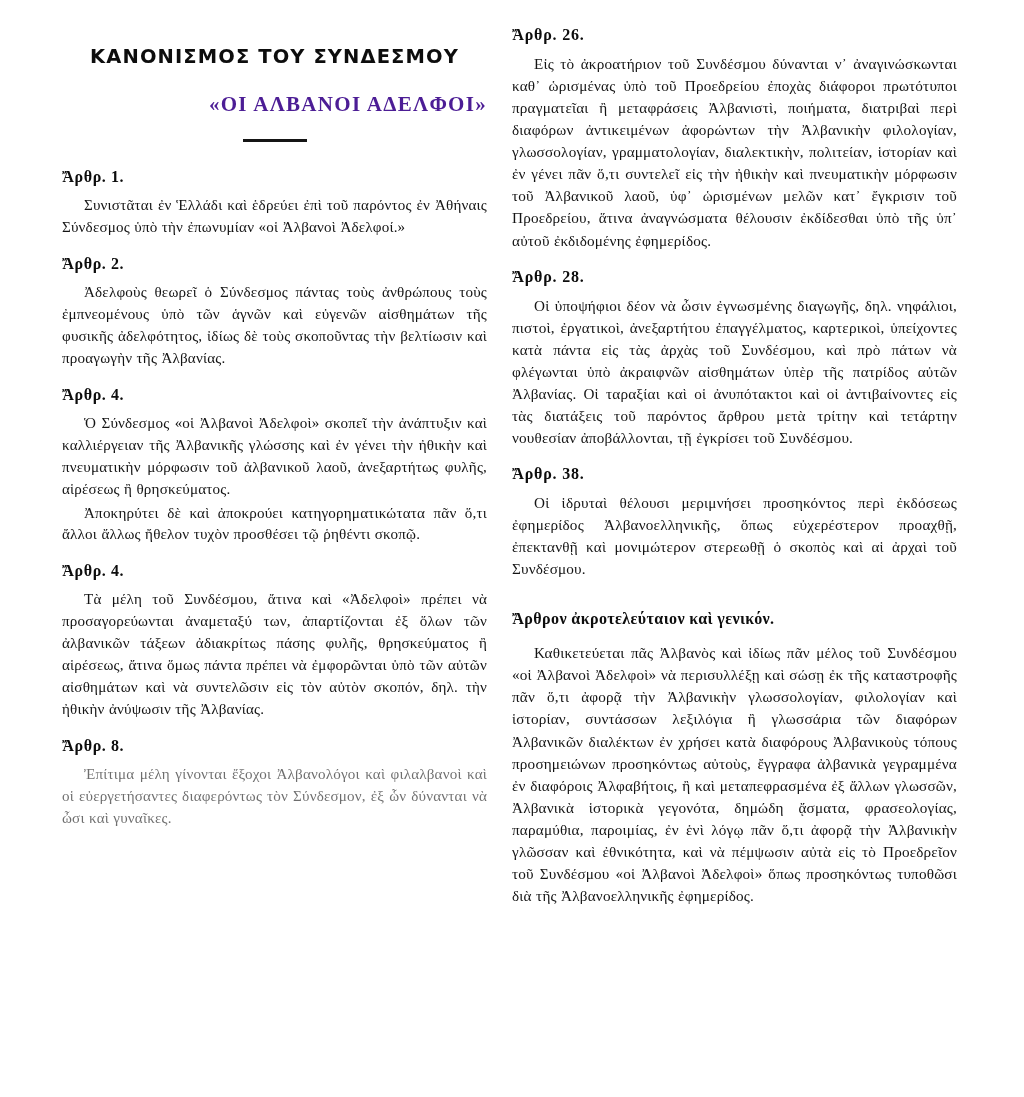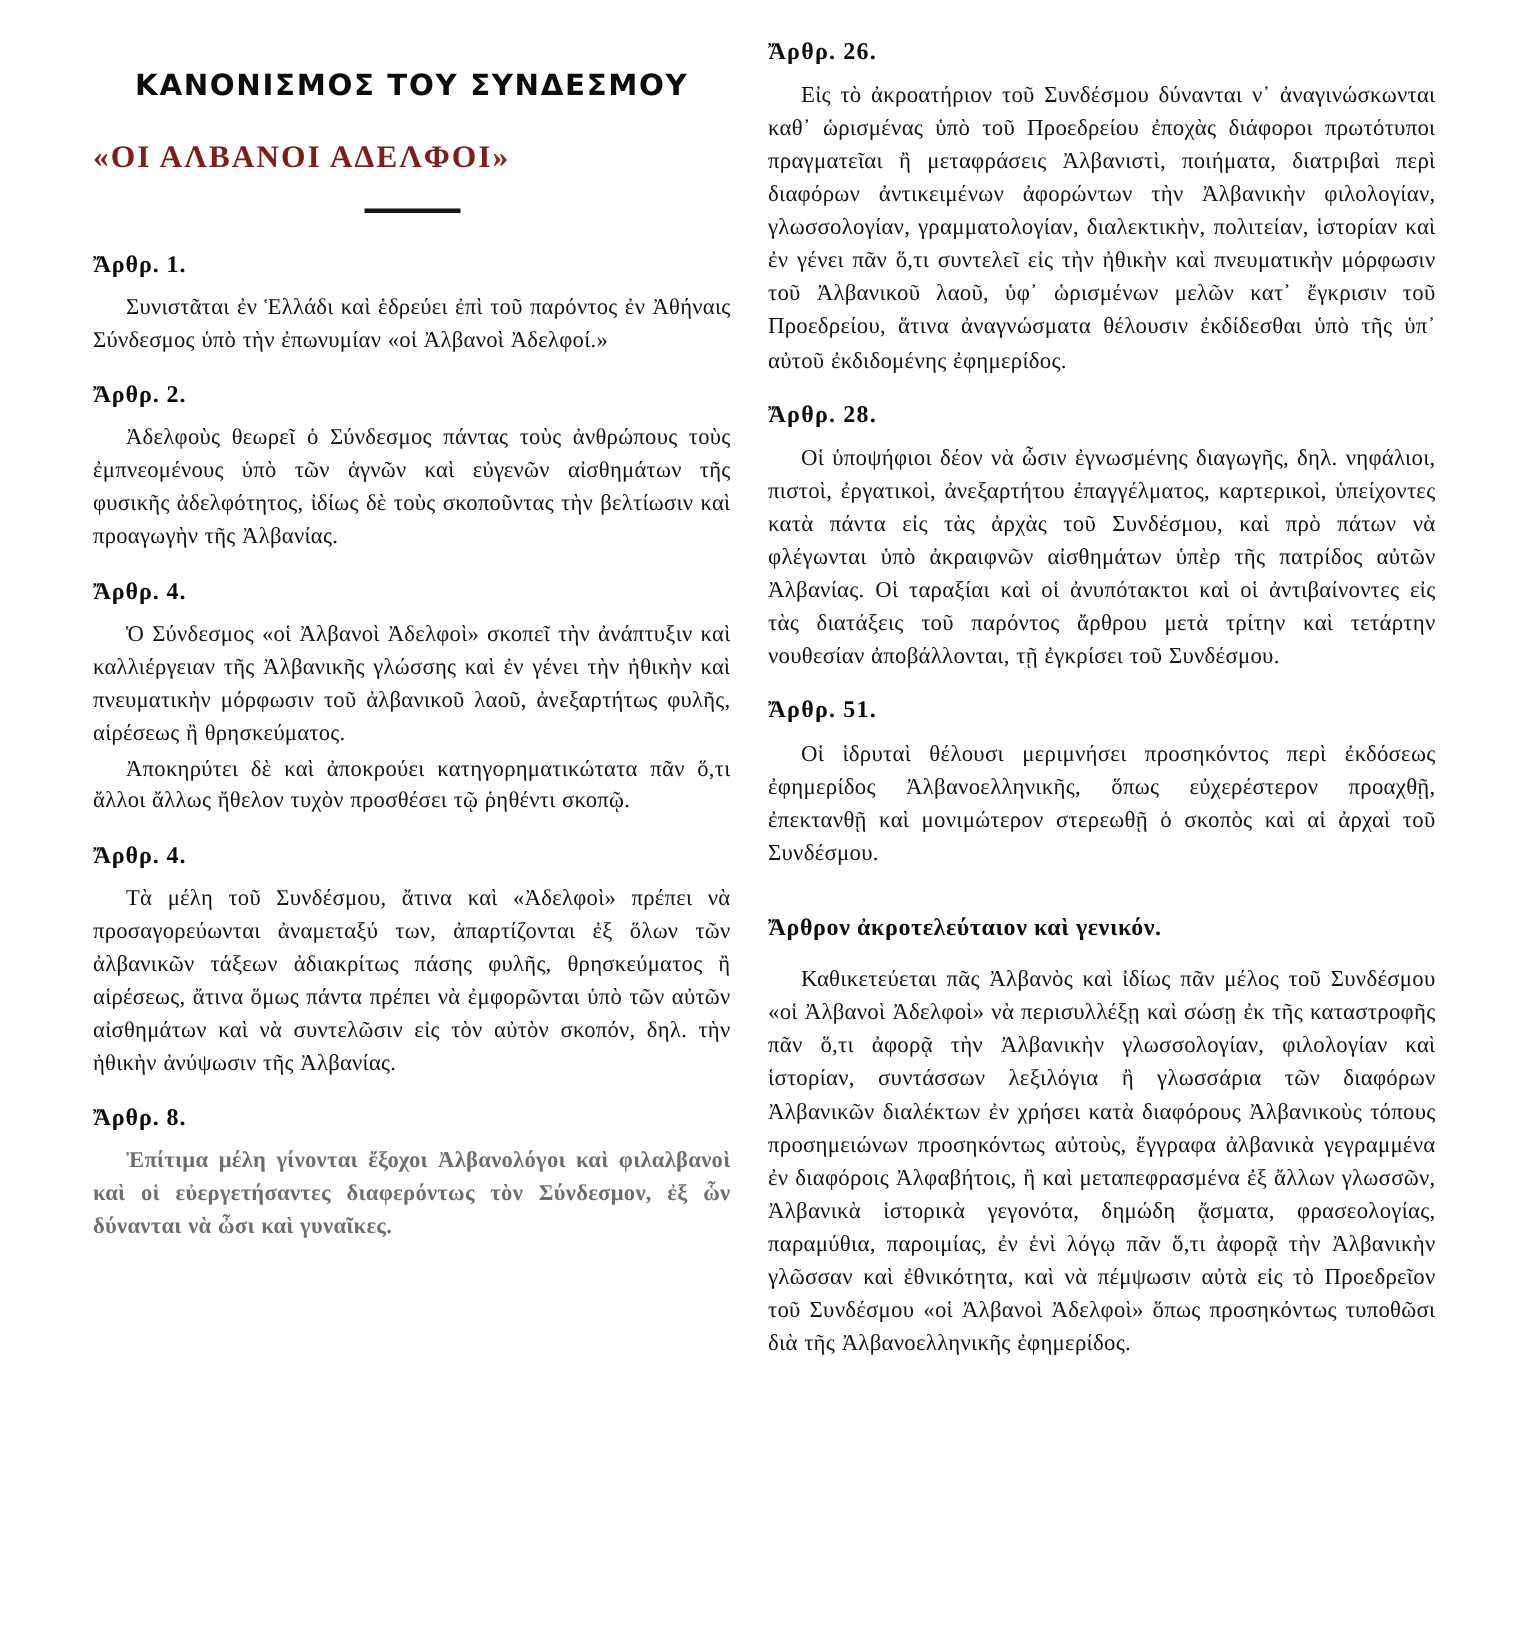--- a/index.html
+++ b/index.html
@@ -46,23 +46,23 @@
     letter-spacing: 1.1px;
     text-align: center;
     margin: 0 0 24px 0;
     color: #0d0d0d;
   }
   .doc-subtitle {
     font-family: "Liberation Serif", "DejaVu Serif", serif;
     font-weight: bold;
     font-size: 21px;
     letter-spacing: 1.3px;
-    text-align: left;
+    text-align: right;
     margin: 0 0 22px 0;
-    color: #7f1d1d;
+    color: #4c1d95;
   }
   .rule {
     width: 64px;
     height: 3px;
     background: #151515;
     margin: 0 auto 26px auto;
   }
   .art-head {
     font-size: 16px;
     font-weight: bold;
@@ -90,21 +90,20 @@
     color: #141414;
     -webkit-hyphens: none;
     hyphens: none;
   }
   p.para:last-child { margin-bottom: 0; }
   #col-right p.para { font-size: 15.2px; line-height: 1.452; }
 
   
   .faded {
     opacity: 0.62;
-    font-weight: bold;
   }
   .fade-mask {
     position: absolute;
     left: 62px;
     top: 884px;
     width: 430px;
     height: 30px;
     background: linear-gradient(to bottom, rgba(255,255,255,0) 0%, rgba(255,255,255,0.55) 45%, rgba(255,255,255,0.95) 100%);
     pointer-events: none;
   }
@@ -154,21 +153,21 @@
       <div class="art-head spaced-num">Ἄρθρ. 26.</div>
       <p class="para">Εἰς τὸ ἀκροατήριον τοῦ Συνδέσμου δύνανται ν᾽ ἀναγινώσκωνται καθ᾽ ὡρισμένας ὑπὸ τοῦ Προεδρείου ἐποχὰς διάφοροι πρωτότυποι πραγματεῖαι ἢ μεταφράσεις Ἀλβανιστὶ, ποιήματα, διατριβαὶ περὶ διαφόρων ἀντικειμένων ἀφορώντων τὴν Ἀλβανικὴν φιλολογίαν, γλωσσολογίαν, γραμματολογίαν, διαλεκτικὴν, πολιτείαν, ἱστορίαν καὶ ἐν γένει πᾶν ὅ,τι συντελεῖ εἰς τὴν ἠθικὴν καὶ πνευματικὴν μόρφωσιν τοῦ Ἀλβανικοῦ λαοῦ, ὑφ᾽ ὡρισμένων μελῶν κατ᾽ ἔγκρισιν τοῦ Προεδρείου, ἅτινα ἀναγνώσματα θέλουσιν ἐκδίδεσθαι ὑπὸ τῆς ὑπ᾽ αὐτοῦ ἐκδιδομένης ἐφημερίδος.</p>
     </div>
 
     <div>
       <div class="art-head spaced-num">Ἄρθρ. 28.</div>
       <p class="para">Οἱ ὑποψήφιοι δέον νὰ ὦσιν ἐγνωσμένης διαγωγῆς, δηλ. νηφάλιοι, πιστοὶ, ἐργατικοὶ, ἀνεξαρτήτου ἐπαγγέλματος, καρτερικοὶ, ὑπείχοντες κατὰ πάντα εἰς τὰς ἀρχὰς τοῦ Συνδέσμου, καὶ πρὸ πάτων νὰ φλέγωνται ὑπὸ ἀκραιφνῶν αἰσθημάτων ὑπὲρ τῆς πατρίδος αὐτῶν Ἀλβανίας. Οἱ ταραξίαι καὶ οἱ ἀνυπότακτοι καὶ οἱ ἀντιβαίνοντες εἰς τὰς διατάξεις τοῦ παρόντος ἄρθρου μετὰ τρίτην καὶ τετάρτην νουθεσίαν ἀποβάλλονται, τῇ ἐγκρίσει τοῦ Συνδέσμου.</p>
     </div>
 
     <div>
-      <div class="art-head spaced-num">Ἄρθρ. 51.</div>
+      <div class="art-head spaced-num">Ἄρθρ. 38.</div>
       <p class="para">Οἱ ἱδρυταὶ θέλουσι μεριμνήσει προσηκόντος περὶ ἐκδόσεως ἐφημερίδος Ἀλβανοελληνικῆς, ὅπως εὐχερέστερον προαχθῇ, ἐπεκτανθῇ καὶ μονιμώτερον στερεωθῇ ὁ σκοπὸς καὶ αἱ ἀρχαὶ τοῦ Συνδέσμου.</p>
     </div>
 
     <div>
       <div class="art-head final">Ἄρθρον ἀκροτελεύταιον καὶ γενικόν.</div>
       <p class="para">Καθικετεύεται πᾶς Ἀλβανὸς καὶ ἰδίως πᾶν μέλος τοῦ Συνδέσμου «οἱ Ἀλβανοὶ Ἀδελφοὶ» νὰ περισυλλέξῃ καὶ σώσῃ ἐκ τῆς καταστροφῆς πᾶν ὅ,τι ἀφορᾷ τὴν Ἀλβανικὴν γλωσσολογίαν, φιλολογίαν καὶ ἱστορίαν, συντάσσων λεξιλόγια ἢ γλωσσάρια τῶν διαφόρων Ἀλβανικῶν διαλέκτων ἐν χρήσει κατὰ διαφόρους Ἀλβανικοὺς τόπους προσημειώνων προσηκόντως αὐτοὺς, ἔγγραφα ἀλβανικὰ γεγραμμένα ἐν διαφόροις Ἀλφαβήτοις, ἢ καὶ μεταπεφρασμένα ἐξ ἄλλων γλωσσῶν, Ἀλβανικὰ ἱστορικὰ γεγονότα, δημώδη ᾄσματα, φρασεολογίας, παραμύθια, παροιμίας, ἐν ἑνὶ λόγῳ πᾶν ὅ,τι ἀφορᾷ τὴν Ἀλβανικὴν γλῶσσαν καὶ ἐθνικότητα, καὶ νὰ πέμψωσιν αὐτὰ εἰς τὸ Προεδρεῖον τοῦ Συνδέσμου «οἱ Ἀλβανοὶ Ἀδελφοὶ» ὅπως προσηκόντως τυποθῶσι διὰ τῆς Ἀλβανοελληνικῆς ἐφημερίδος.</p>
     </div>
 
   </div>
 

